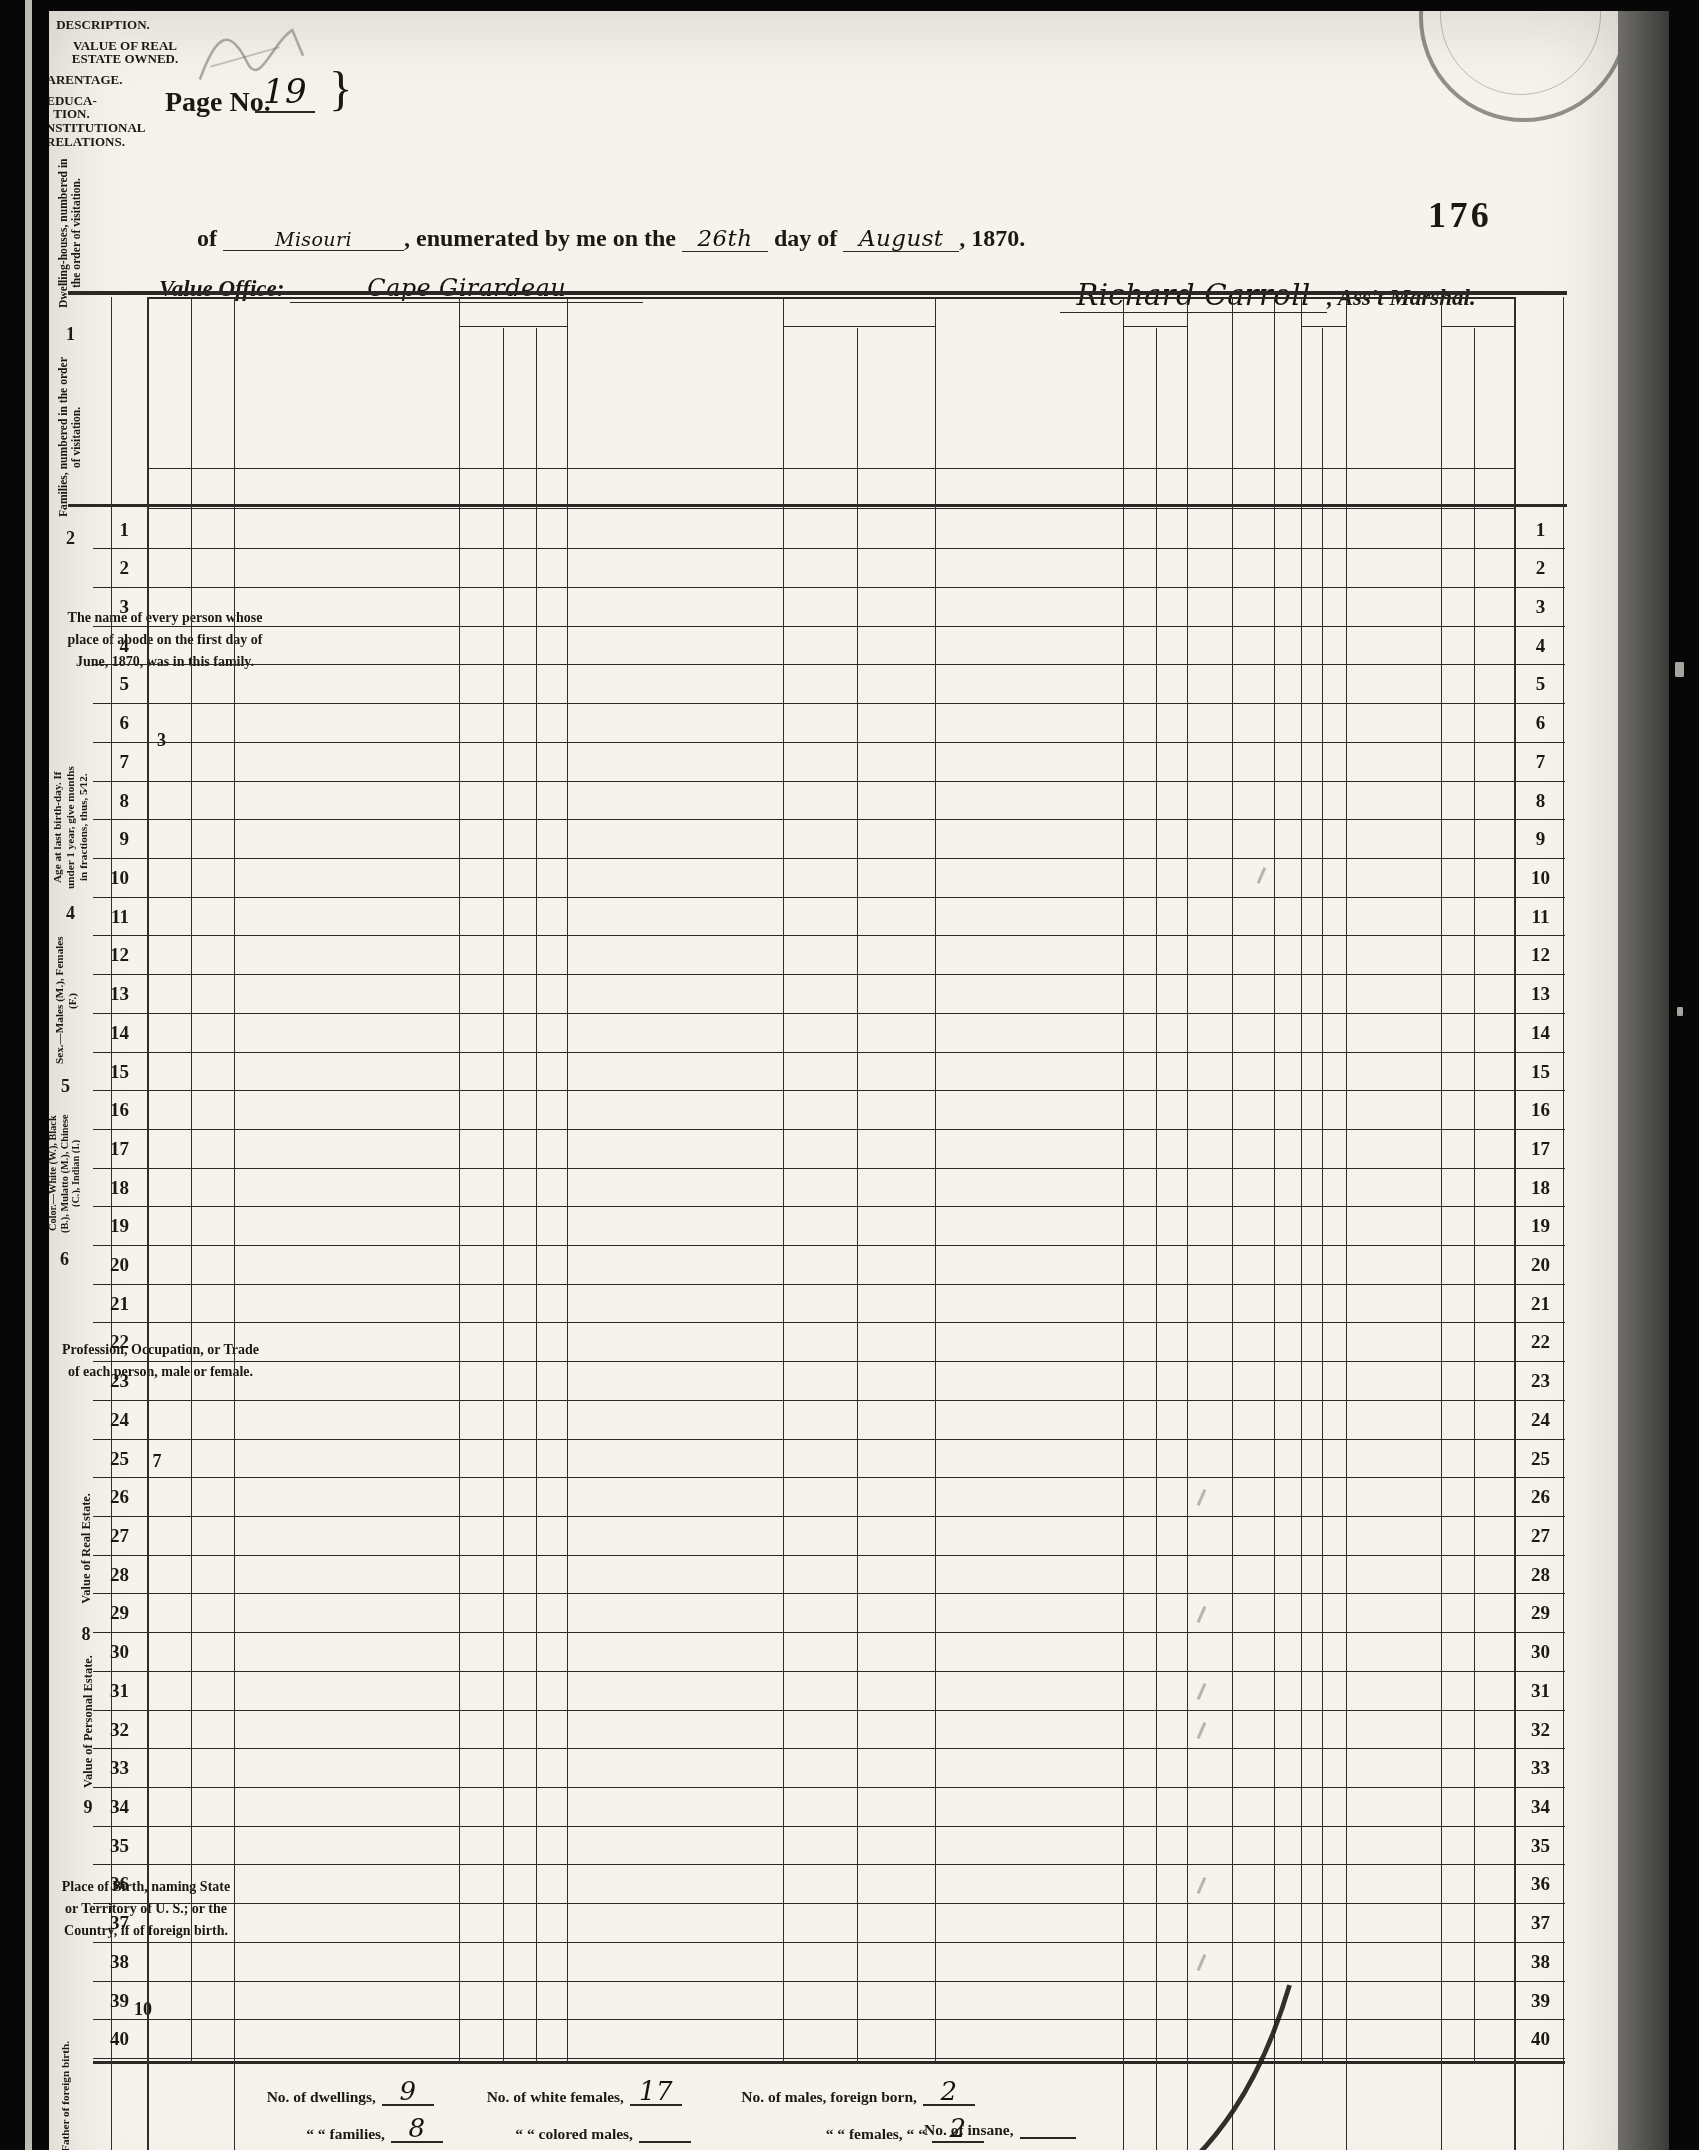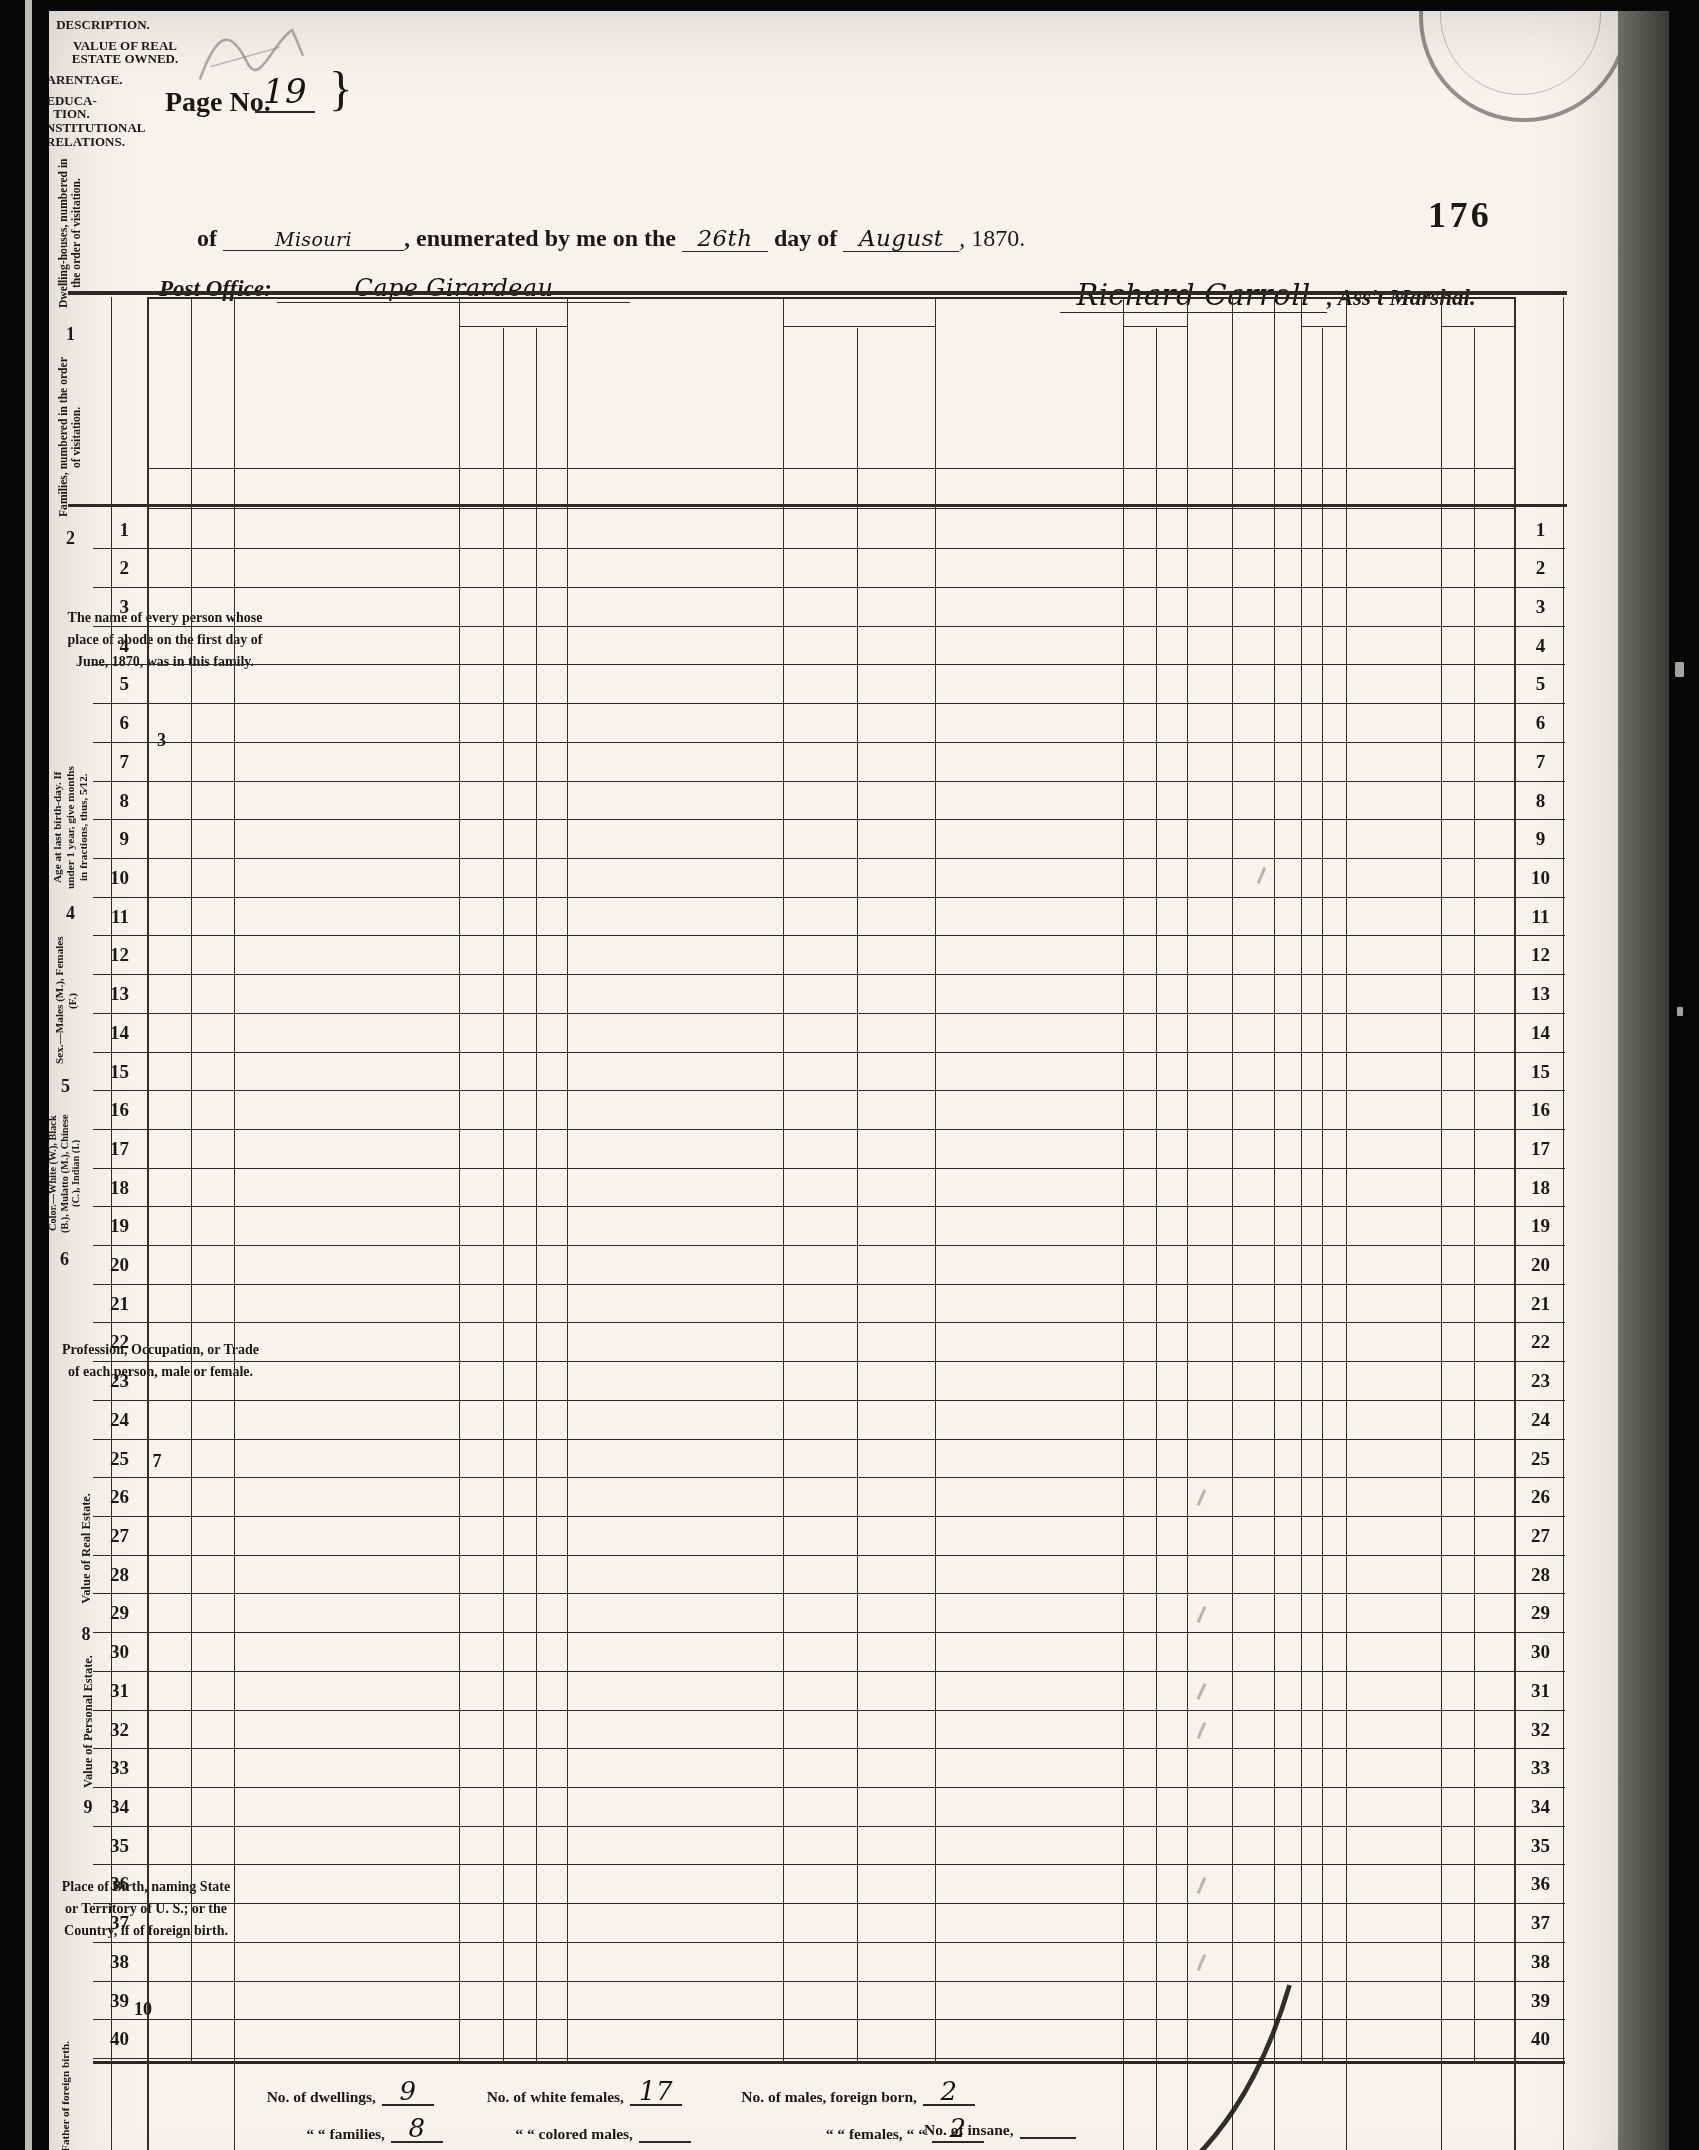--- a/index.html
+++ b/index.html
@@ -56,27 +56,27 @@
     </div>
     <div class="abs printed" style="left:280px;top:49px;font-size:49px;font-weight:normal;">}</div>
 
 
 
     <div class="abs" style="left:148px;top:214px;font-size:24px;white-space:nowrap;">
       <span class="printed" style="font-weight:bold;">of</span>
       <span class="hw u" style="min-width:181px;font-size:19px;">Misouri</span><span class="printed" style="font-weight:bold;">, enumerated by me on the</span>
       <span class="hw u" style="min-width:86px;font-size:23px;">26th</span>
       <span class="printed" style="font-weight:bold;">day of</span>
-      <span class="hw u" style="min-width:116px;font-size:23px;">August</span><span class="printed" style="font-weight:normal;">, 1870.</span>
+      <span class="hw u" style="min-width:116px;font-size:23px;">August</span><span class="printed" style="font-weight:bold;">, 1870.</span>
     </div>
 
     <div class="abs printed" style="left:1379px;top:183px;font-size:36px;font-weight:bold;letter-spacing:3.4px;">176</div>
 
     <div class="abs" style="left:110px;top:263px;font-size:23px;white-space:nowrap;">
-      <span class="printed" style="font-weight:bold;font-style:italic;">Post Office:</span>
+      <span class="printed" style="font-weight:bold;font-style:italic;">Value Office:</span>
       <span class="hw u" style="min-width:353px;font-size:24px;">Cape Girardeau</span>
     </div>
     <div class="abs" style="left:1011px;top:267px;font-size:23px;white-space:nowrap;">
       <span class="hw u" style="min-width:267px;font-size:29px;">Richard Carroll</span><span class="printed" style="font-weight:bold;font-style:italic;">, Ass't Marshal.</span>
     </div>
 
     <div class="abs" id="ledger" style="left:0;top:0;width:1572px;height:2204px;">
         <div class="hline" style="left: 18.5px; top: 280px; width: 1499px; height: 3.9px;"></div>
         <div class="hline" style="left: 98px; top: 286px; width: 1367px; height: 1.7px;"></div>
         <div class="hline" style="left: 98px; top: 457px; width: 1367px; height: 1.3px;"></div>

